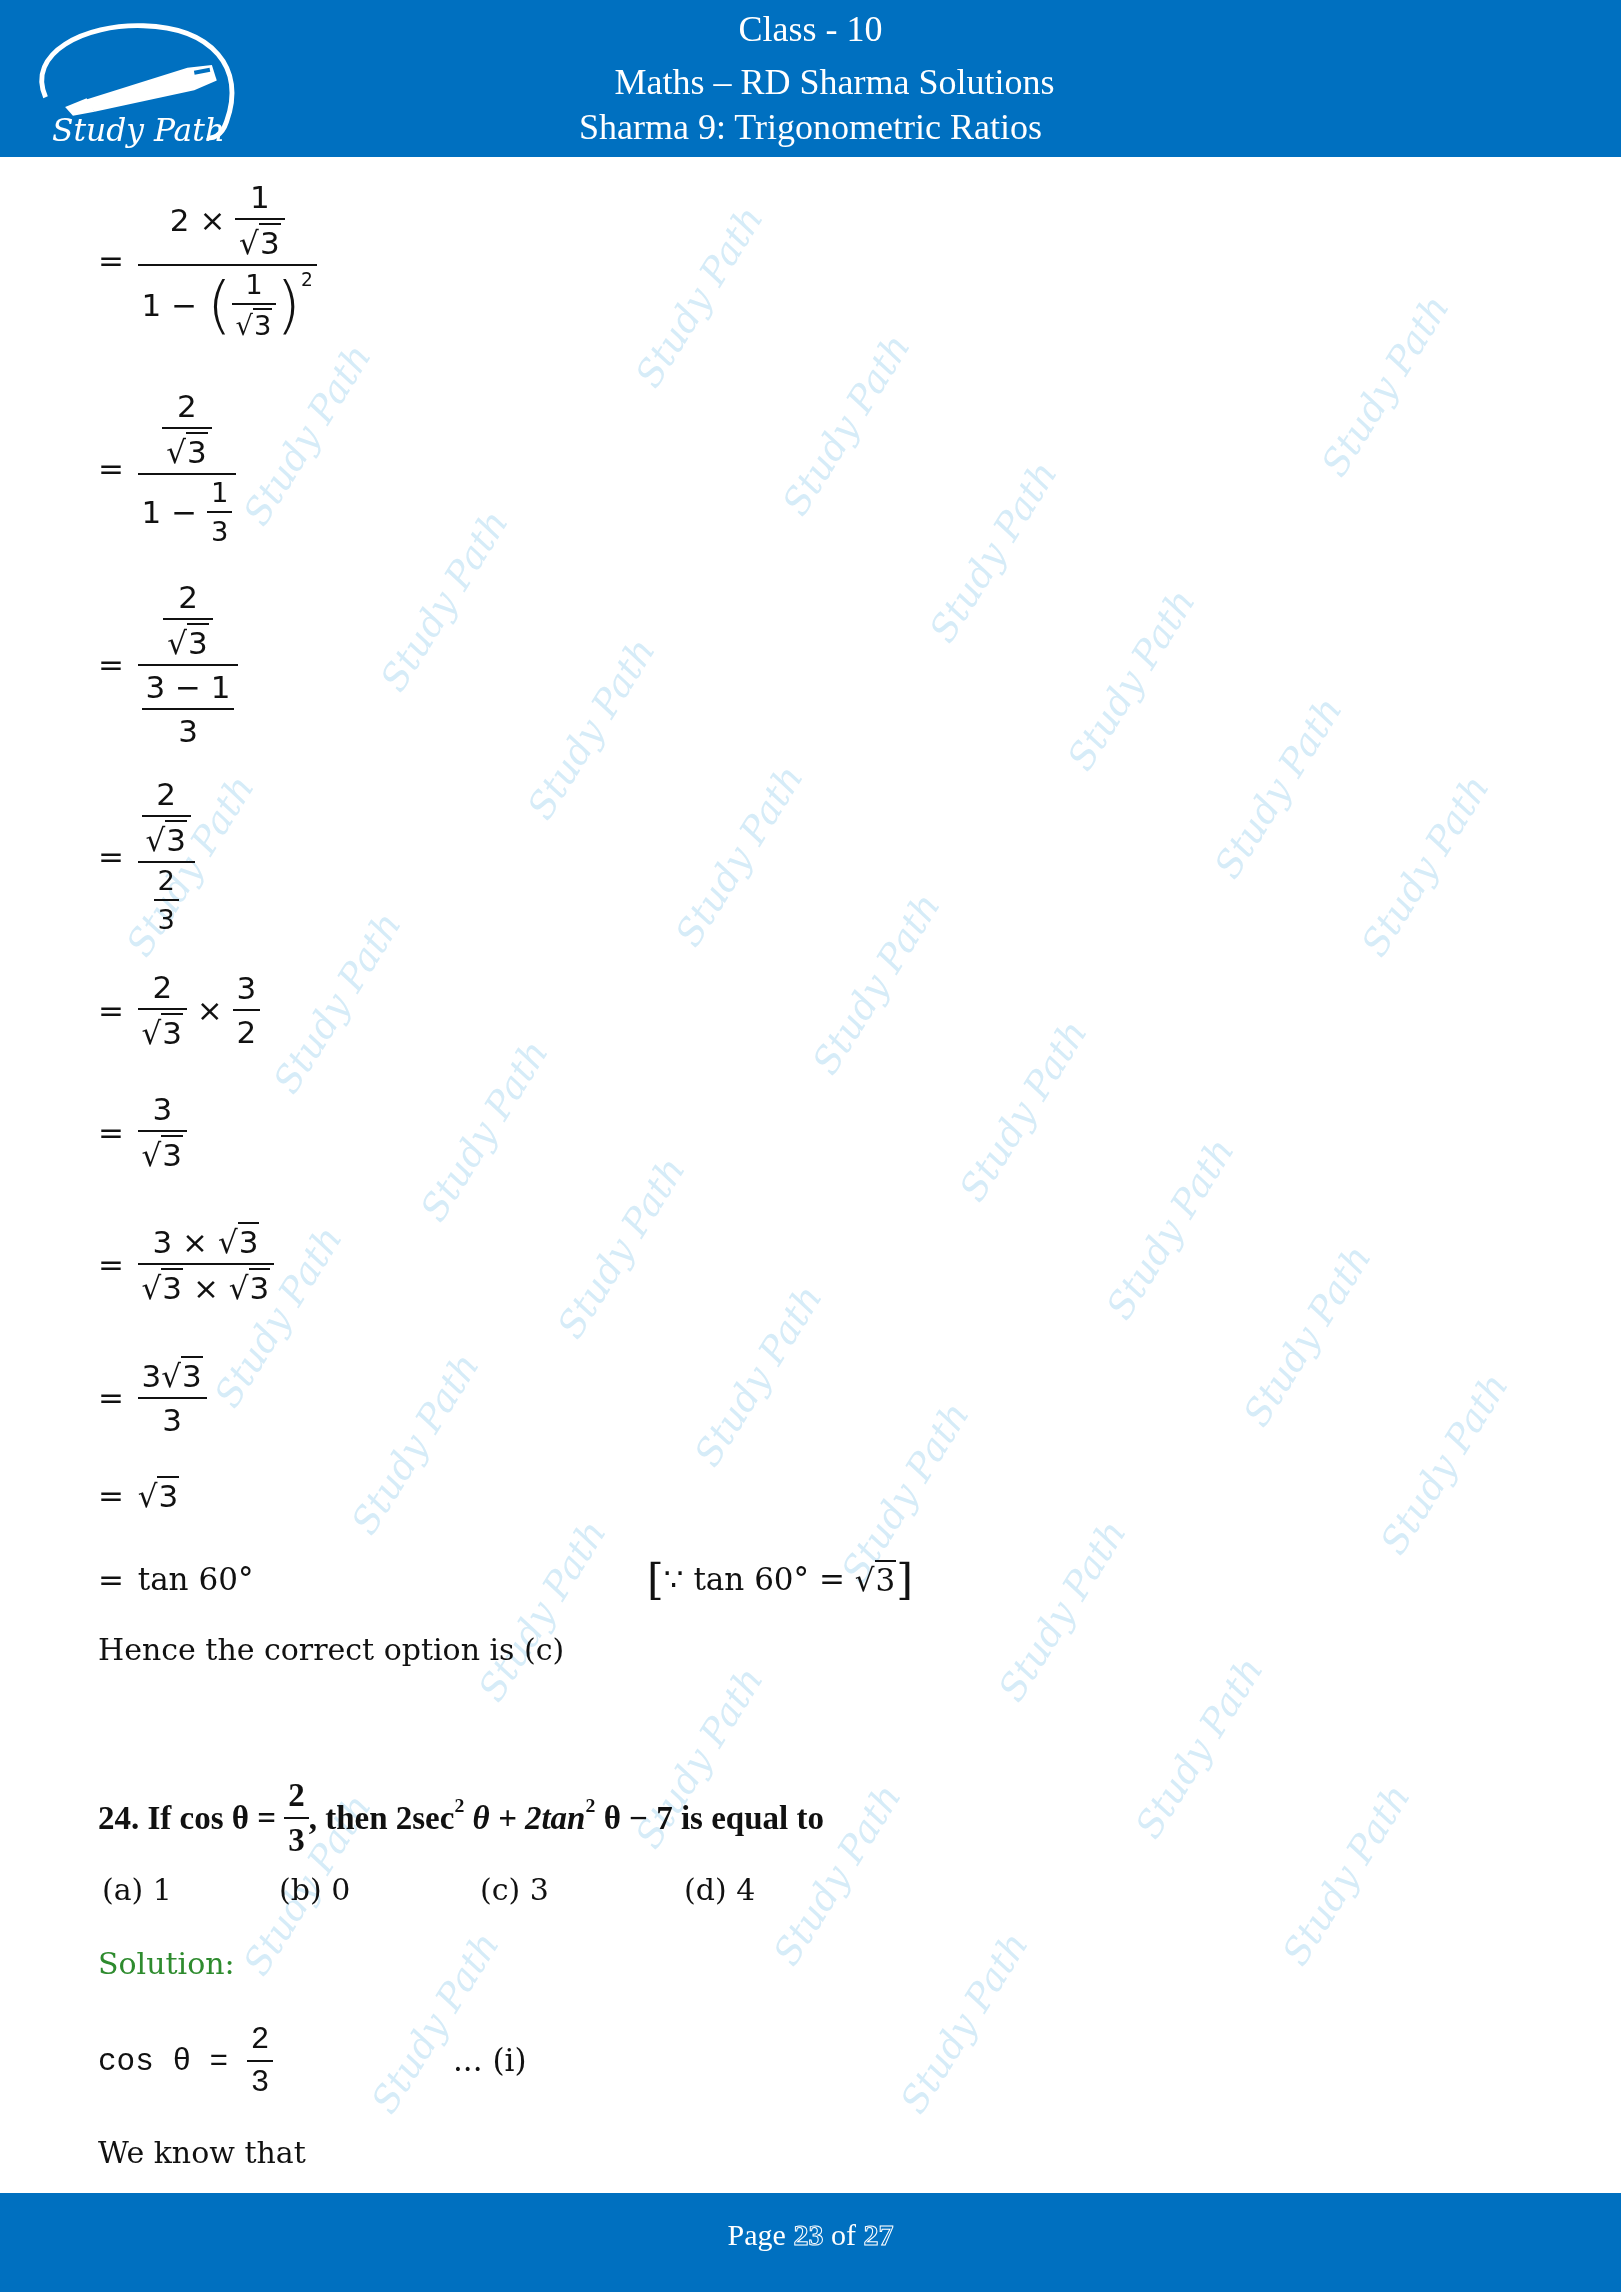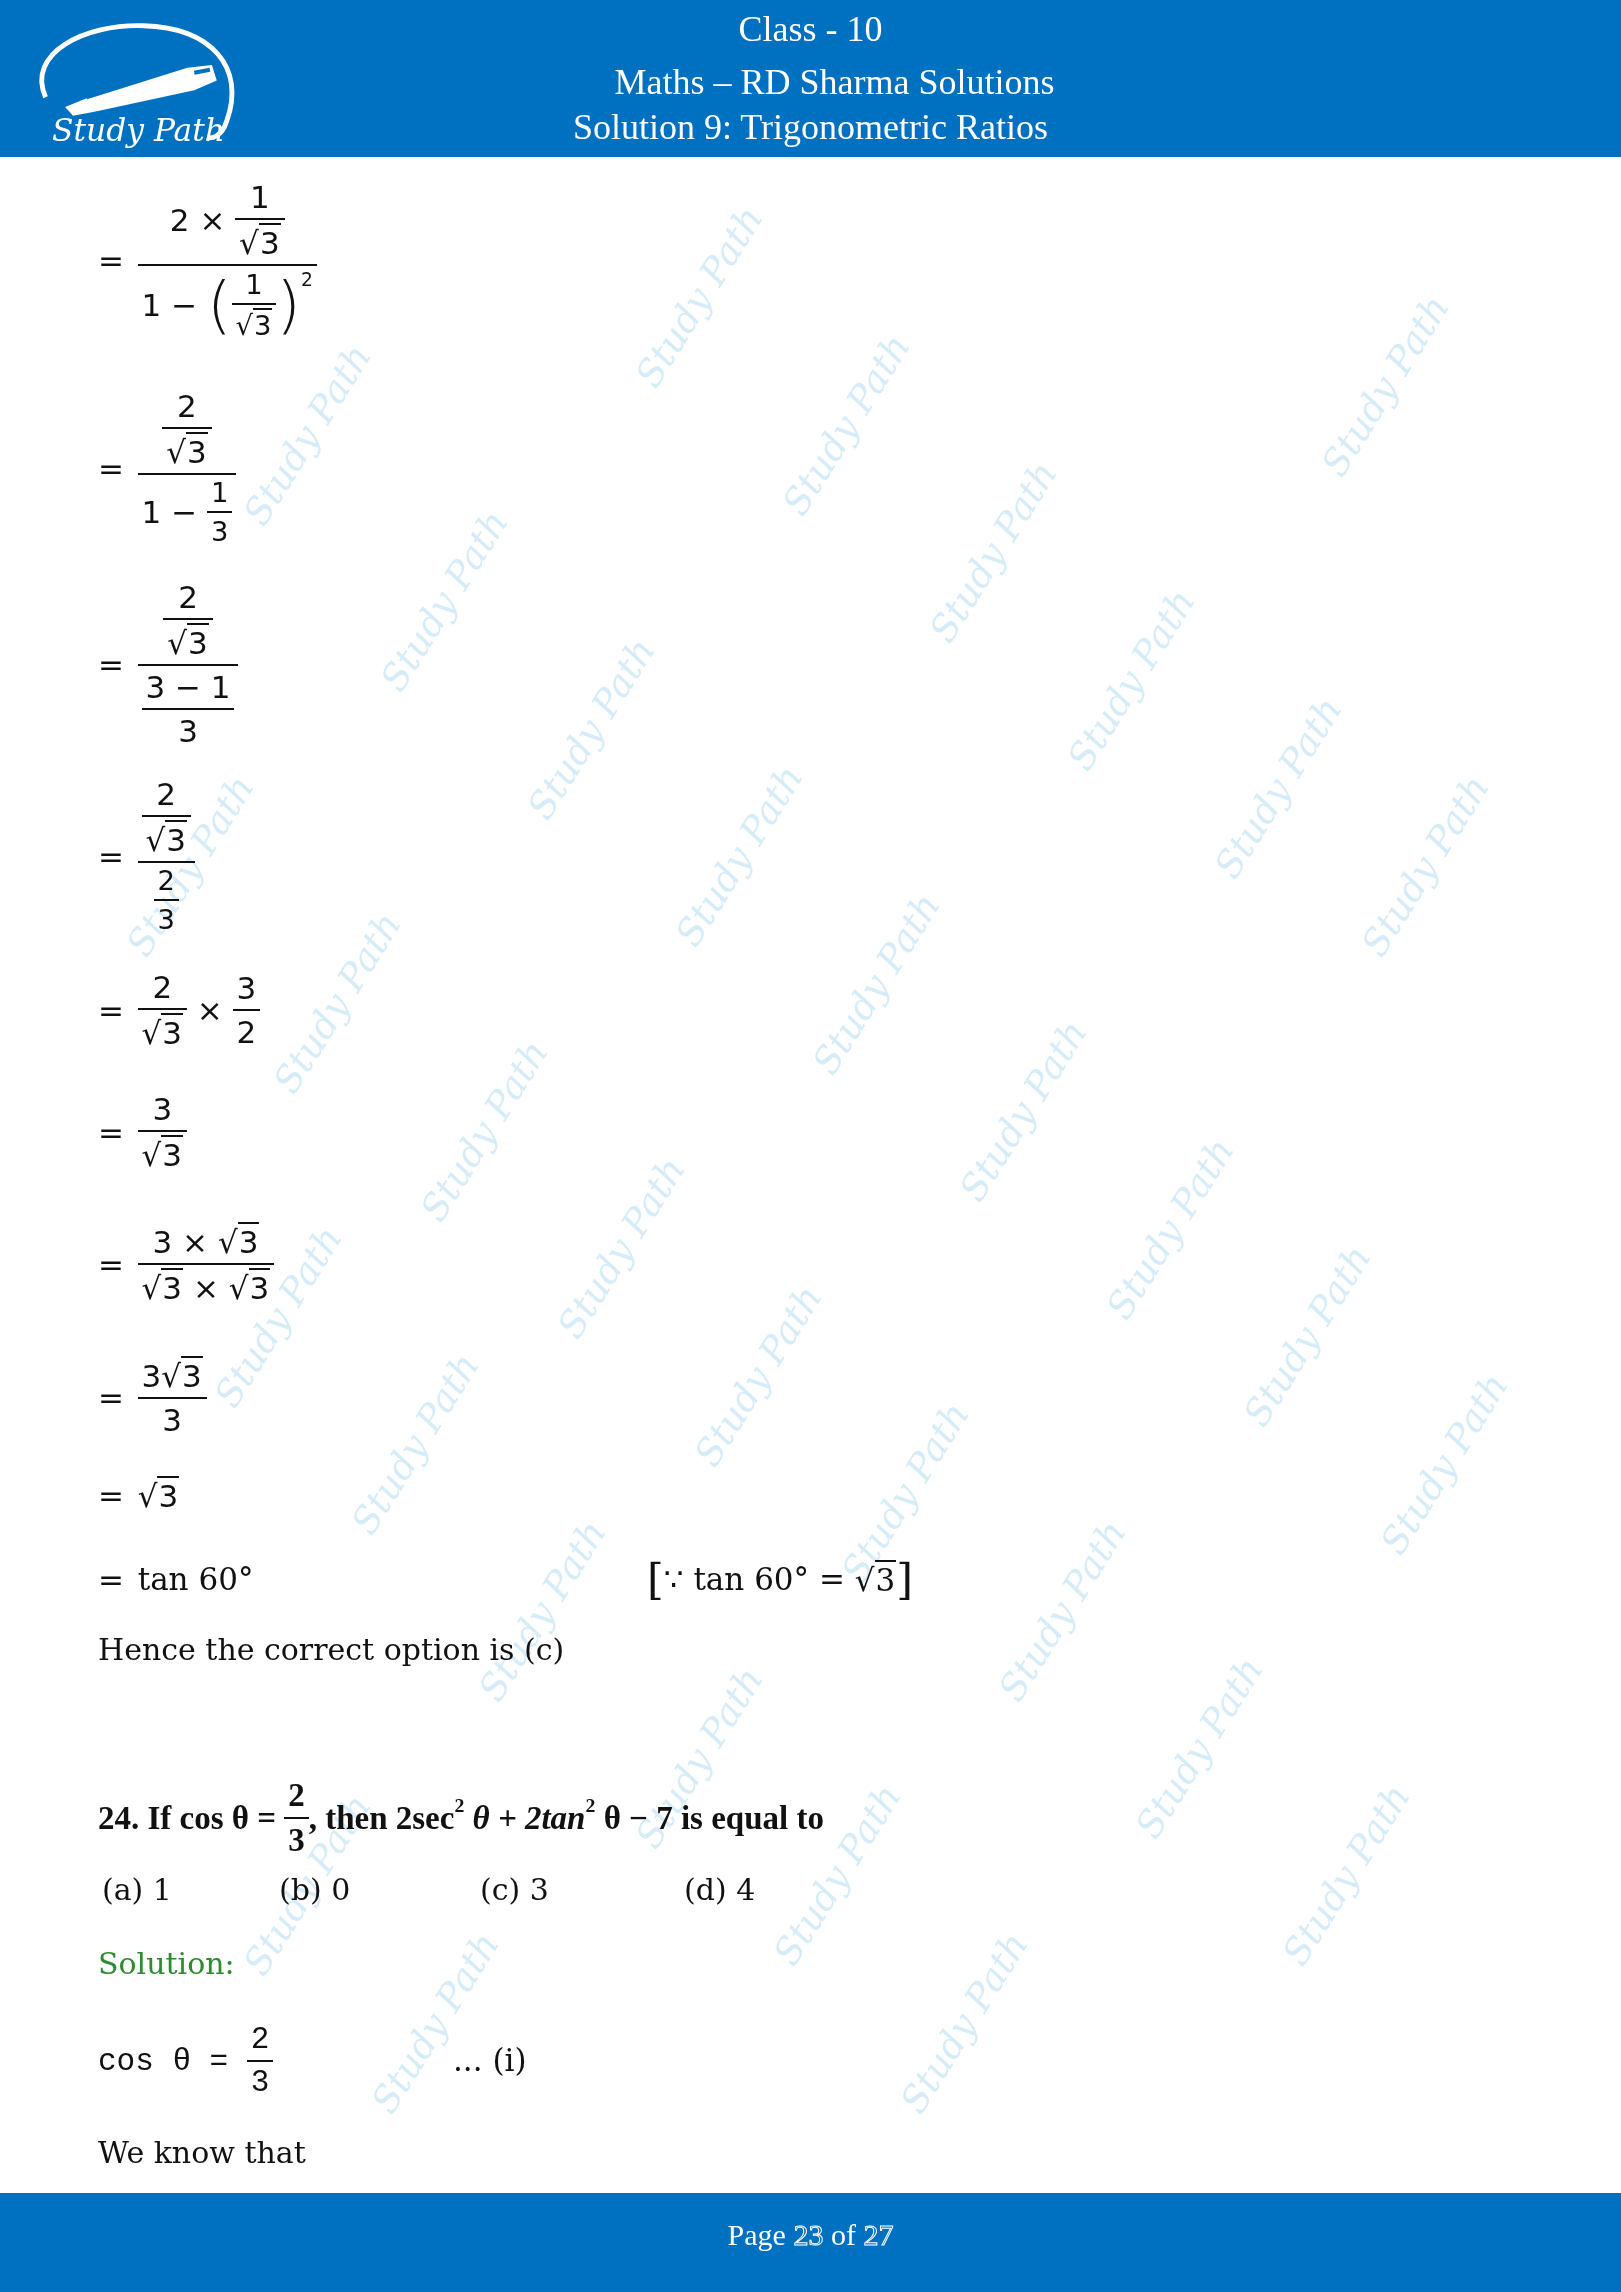--- a/index.html
+++ b/index.html
@@ -15,21 +15,21 @@
   .header .line { position: absolute; left: 0; right: 0; font-family: "Liberation Serif", serif; font-size: 36px; }
   .header .l1 { top: 7.8px; }
   .header .l2 { top: 61px; padding-left: 48px; }
   .header .l3 { top: 106px; }
   .logo { position: absolute; left: 25.5px; top: 13.7px; width: 225px; height: 137px; }
   .footer {
     position: absolute; left: 0; top: 2193px; width: 1621px; height: 100px;
     background: #0070c0; color: #fff;
   }
   .footer .pg { position: absolute; left: 0; right: 0; top: 24.5px; text-align: center; font-size: 30px; font-family: "Liberation Serif", serif; }
-  .footer .pg b { font-weight: normal; -webkit-text-stroke: 1px #fff; color: #0070c0; }
+  .footer .pg b { font-weight: bold; -webkit-text-stroke: 1px #fff; color: #0070c0; }
 
   .watermark {
     position: absolute; color: #d6ecf8; font-family: "DejaVu Serif", serif; font-style: italic;
     font-size: 37px; transform: rotate(-58deg); transform-origin: left top; white-space: nowrap;
     pointer-events: none;
   }
   .frac { display: inline-flex; flex-direction: column; align-items: center; vertical-align: middle; }
   .frac > .num, .frac > .den { padding: 0 3.9px; }
   .frac > .bar { align-self: stretch; border-top: 2.9px solid #111; margin: 2.9px 0; }
   .sqrt { display: inline-flex; align-items: flex-end; }
@@ -51,21 +51,21 @@
 <div class="header">
   <svg class="logo" viewBox="0 0 230 140">
     <path d="M20 85 C 0 40, 60 10, 120 12 C 190 14, 225 55, 205 110 C 200 125, 190 128, 185 126" fill="none" stroke="#fff" stroke-width="5"></path>
     <path d="M60 88 L 165 55 L 190 52 L 195 68 L 172 78 L 70 100 Z" fill="#fff"></path>
     <path d="M40 95 L 62 86 L 70 100 L 48 104 Z" fill="#fff"></path>
     <path d="M172 60 L 188 57" stroke="#0070c0" stroke-width="4"></path>
     <text x="115" y="130" text-anchor="middle" fill="#fff" font-family="DejaVu Serif, serif" font-style="italic" font-size="32">Study Path</text>
   </svg>
   <div class="line l1">Class - 10</div>
   <div class="line l2">Maths – RD Sharma Solutions</div>
-  <div class="line l3">Solution 9: Trigonometric Ratios</div>
+  <div class="line l3">Sharma 9: Trigonometric Ratios</div>
 </div>
 
 <div>
   <span class="watermark" style="left:627px;top:372px;">Study Path</span>
   <span class="watermark" style="left:774px;top:500px;">Study Path</span>
   <span class="watermark" style="left:1313px;top:461px;">Study Path</span>
   <span class="watermark" style="left:235px;top:510px;">Study Path</span>
   <span class="watermark" style="left:921px;top:627px;">Study Path</span>
   <span class="watermark" style="left:372px;top:676px;">Study Path</span>
   <span class="watermark" style="left:1059px;top:755px;">Study Path</span>

